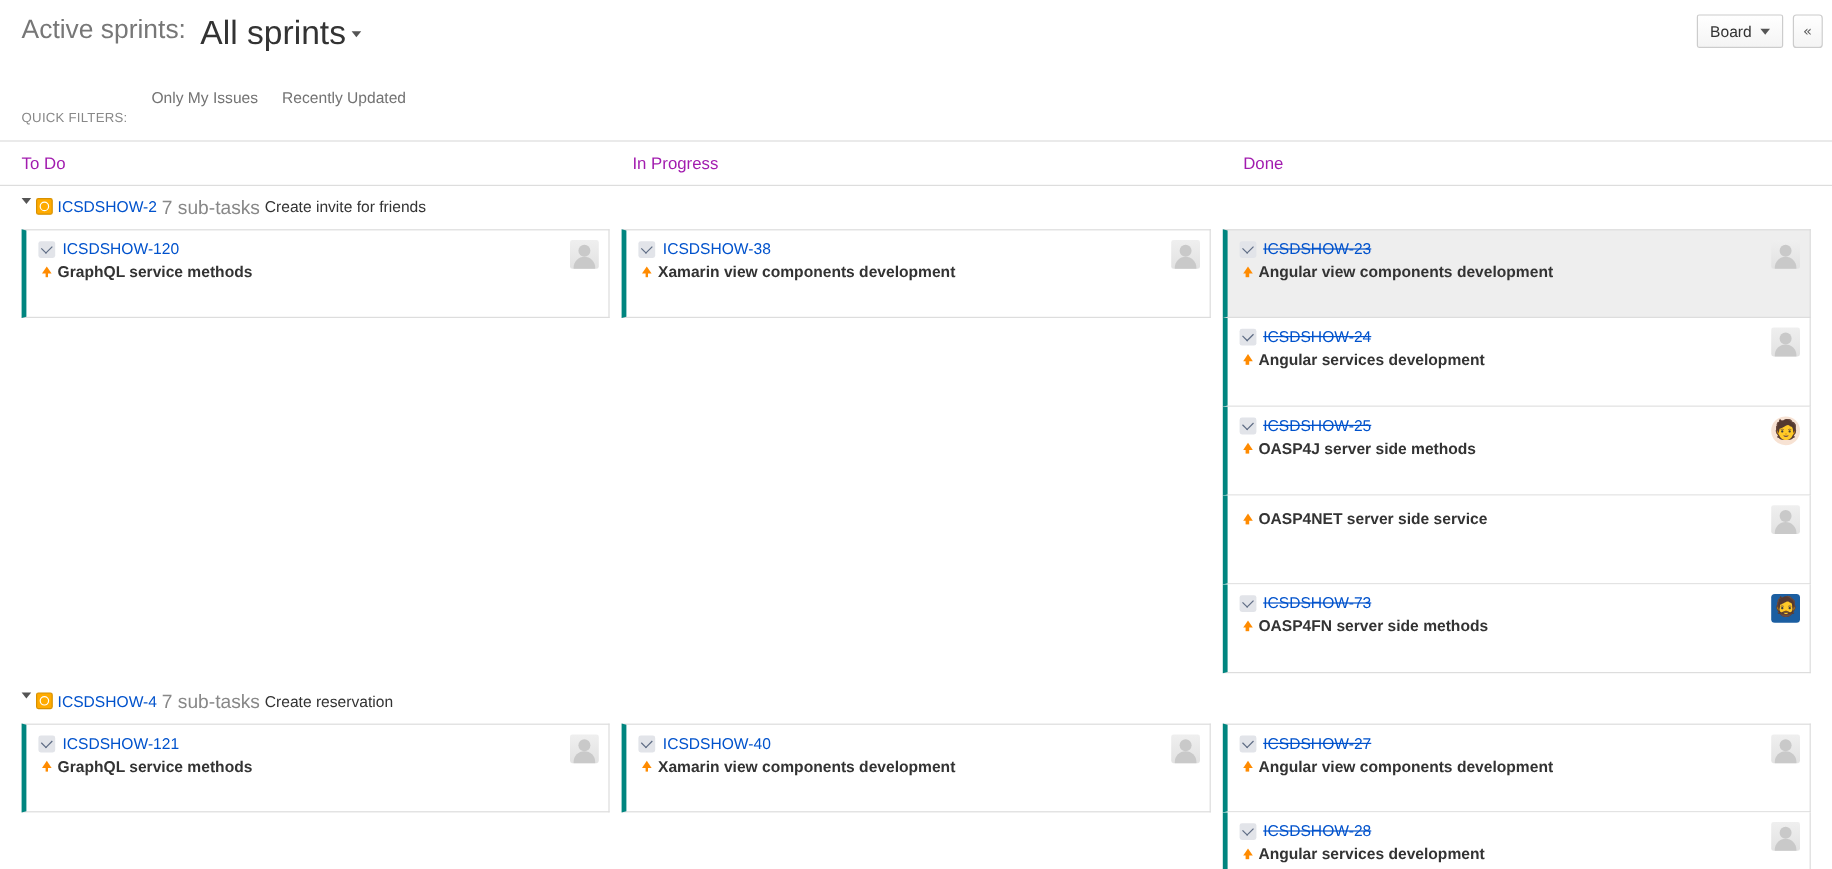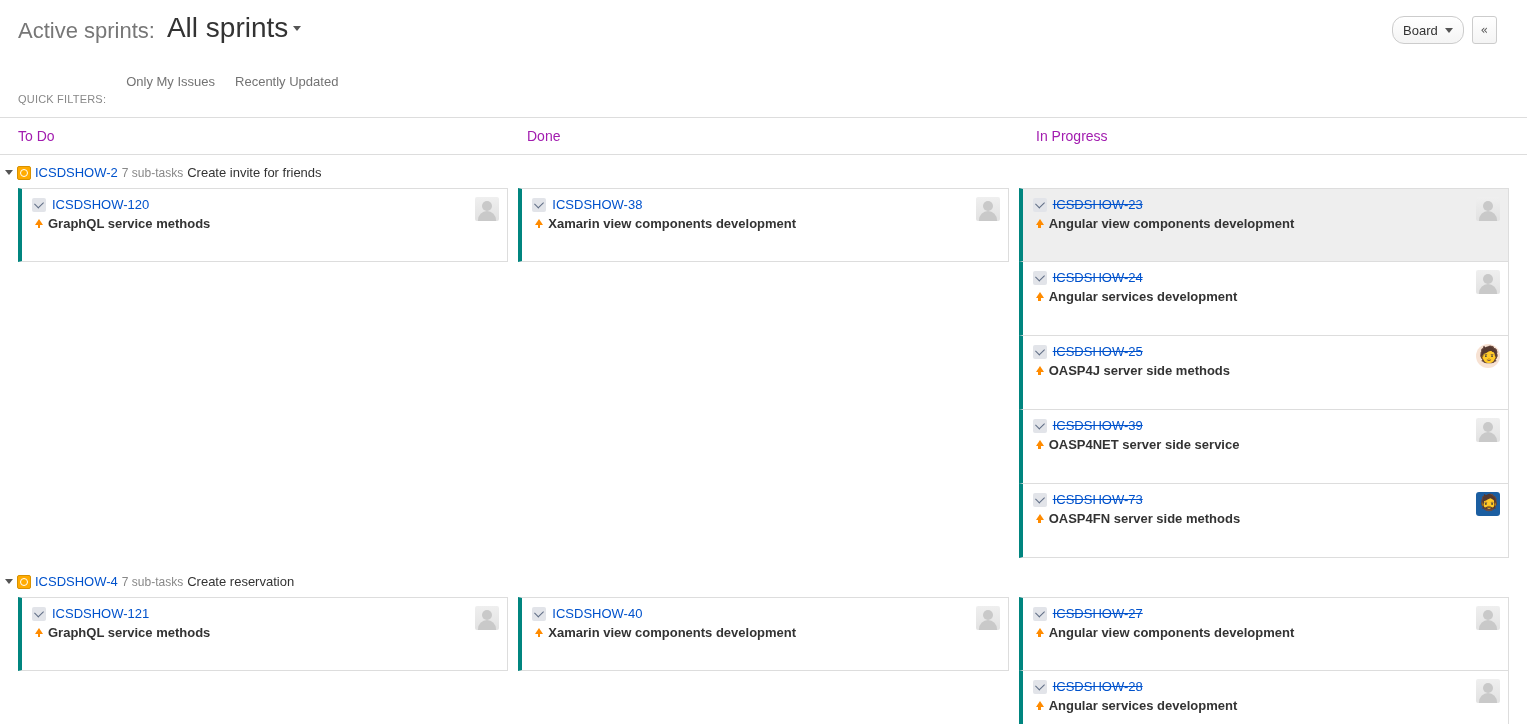--- a/index.html
+++ b/index.html
@@ -5,22 +5,22 @@
   * { box-sizing: border-box; }
   body {
     margin: 0;
     font-family: -apple-system, BlinkMacSystemFont, "Segoe UI", Arial, sans-serif;
     font-size: 14px;
     color: #333;
     background: #fff;
   }
   .header {
     display: flex;
-    align-items: flex-end;
-    padding: 12px 30px 10px 18px;
+    align-items: flex-start;
+    padding: 12px 8px 10px 18px;
   }
   .page-title {
     font-size: 22px;
     color: #777;
     font-weight: 400;
     margin-right: 12px;
   }
   .sprint-dropdown {
     font-size: 28px;
     color: #333;
@@ -36,21 +36,21 @@
     margin-left:2px;
   }
   .right-buttons {
     margin-left:auto;
     display:flex;
     gap:8px;
   }
   .btn {
     background: linear-gradient(#fff,#f4f4f4);
     border:1px solid #ccc;
-    border-radius:12px;
+    border-radius:2px;
     padding:5px 10px;
     font-size:13px;
     color:#333;
     display:inline-flex;
     align-items:center;
     gap:5px;
     cursor:pointer;
     margin-left:48px;
   }
   .btn-icon {
@@ -88,44 +88,43 @@
     padding: 10px 0;
   }
   .col-h {
     flex:1;
     padding: 0 18px;
     color:#a21caf;
     font-size:14px;
   }
   .swimlane-header {
     display:flex;
-    align-items:center;
     gap:4px;
-    padding:10px 18px 8px 5px;
+    padding:10px 18px 8px 18px;
     font-size:13px;
   }
   .chevron {
     display:inline-block;width:0;height:0;
     border-left:4px solid transparent;border-right:4px solid transparent;
     border-top:5px solid #555;
     cursor:pointer;
   }
   .story-type-icon {
     width:14px;height:14px;
     background:#FFAB00;
     border-radius:2px;
     border:1px solid #d89100;
     display:inline-flex;align-items:center;justify-content:center;
     flex-shrink:0;
   }
   .story-type-icon::after{
     content:"";width:6px;height:6px;border:1.5px solid #fff;border-radius:50%;
   }
   .swim-key { color:#0052cc; cursor:pointer; }
-  .swim-meta { color:#888; font-size:12px; }
+  .swim-meta { color:#888; font-size:16px; }
   .swim-title { color:#333; }
   .board-row {
     display:flex;
     padding: 0 18px 6px 18px;
     gap:10px;
   }
   .board-col {
     flex:1;
     min-width:0;
     display:flex;
@@ -218,22 +217,22 @@
 </div>
 
 <div class="filters">
   <span class="filters-label">QUICK FILTERS:</span>
   <span class="filter-link">Only My Issues</span>
   <span class="filter-link">Recently Updated</span>
 </div>
 
 <div class="columns-header">
   <div class="col-h">To Do</div>
+  <div class="col-h">In Progress</div>
   <div class="col-h">Done</div>
-  <div class="col-h">In Progress</div>
 </div>
 
 <div id="swimlanes">
     <div class="swimlane-header">
       <span class="chevron"></span>
       <span class="story-type-icon"></span>
       <span class="swim-key">ICSDSHOW-2</span>
       <span class="swim-meta">7 sub-tasks</span>
       <span class="swim-title">Create invite for friends</span>
     </div>
@@ -292,24 +291,20 @@
             <span class="subtask-icon"></span>
             <span class="card-key done">ICSDSHOW-25</span>
           </div>
           <div class="card-bottom">
             <span class="priority-arrow"></span>
             <span class="card-summary">OASP4J server side methods</span>
           </div>
           <span class="avatar img1"></span>
         </div>
         <div class="card">
-          <div class="card-top">
-            <span class="subtask-icon"></span>
-            <span class="card-key done">ICSDSHOW-39</span>
-          </div>
           <div class="card-bottom">
             <span class="priority-arrow"></span>
             <span class="card-summary">OASP4NET server side service</span>
           </div>
           <span class="avatar default"></span>
         </div>
         <div class="card">
           <div class="card-top">
             <span class="subtask-icon"></span>
             <span class="card-key done">ICSDSHOW-73</span>

